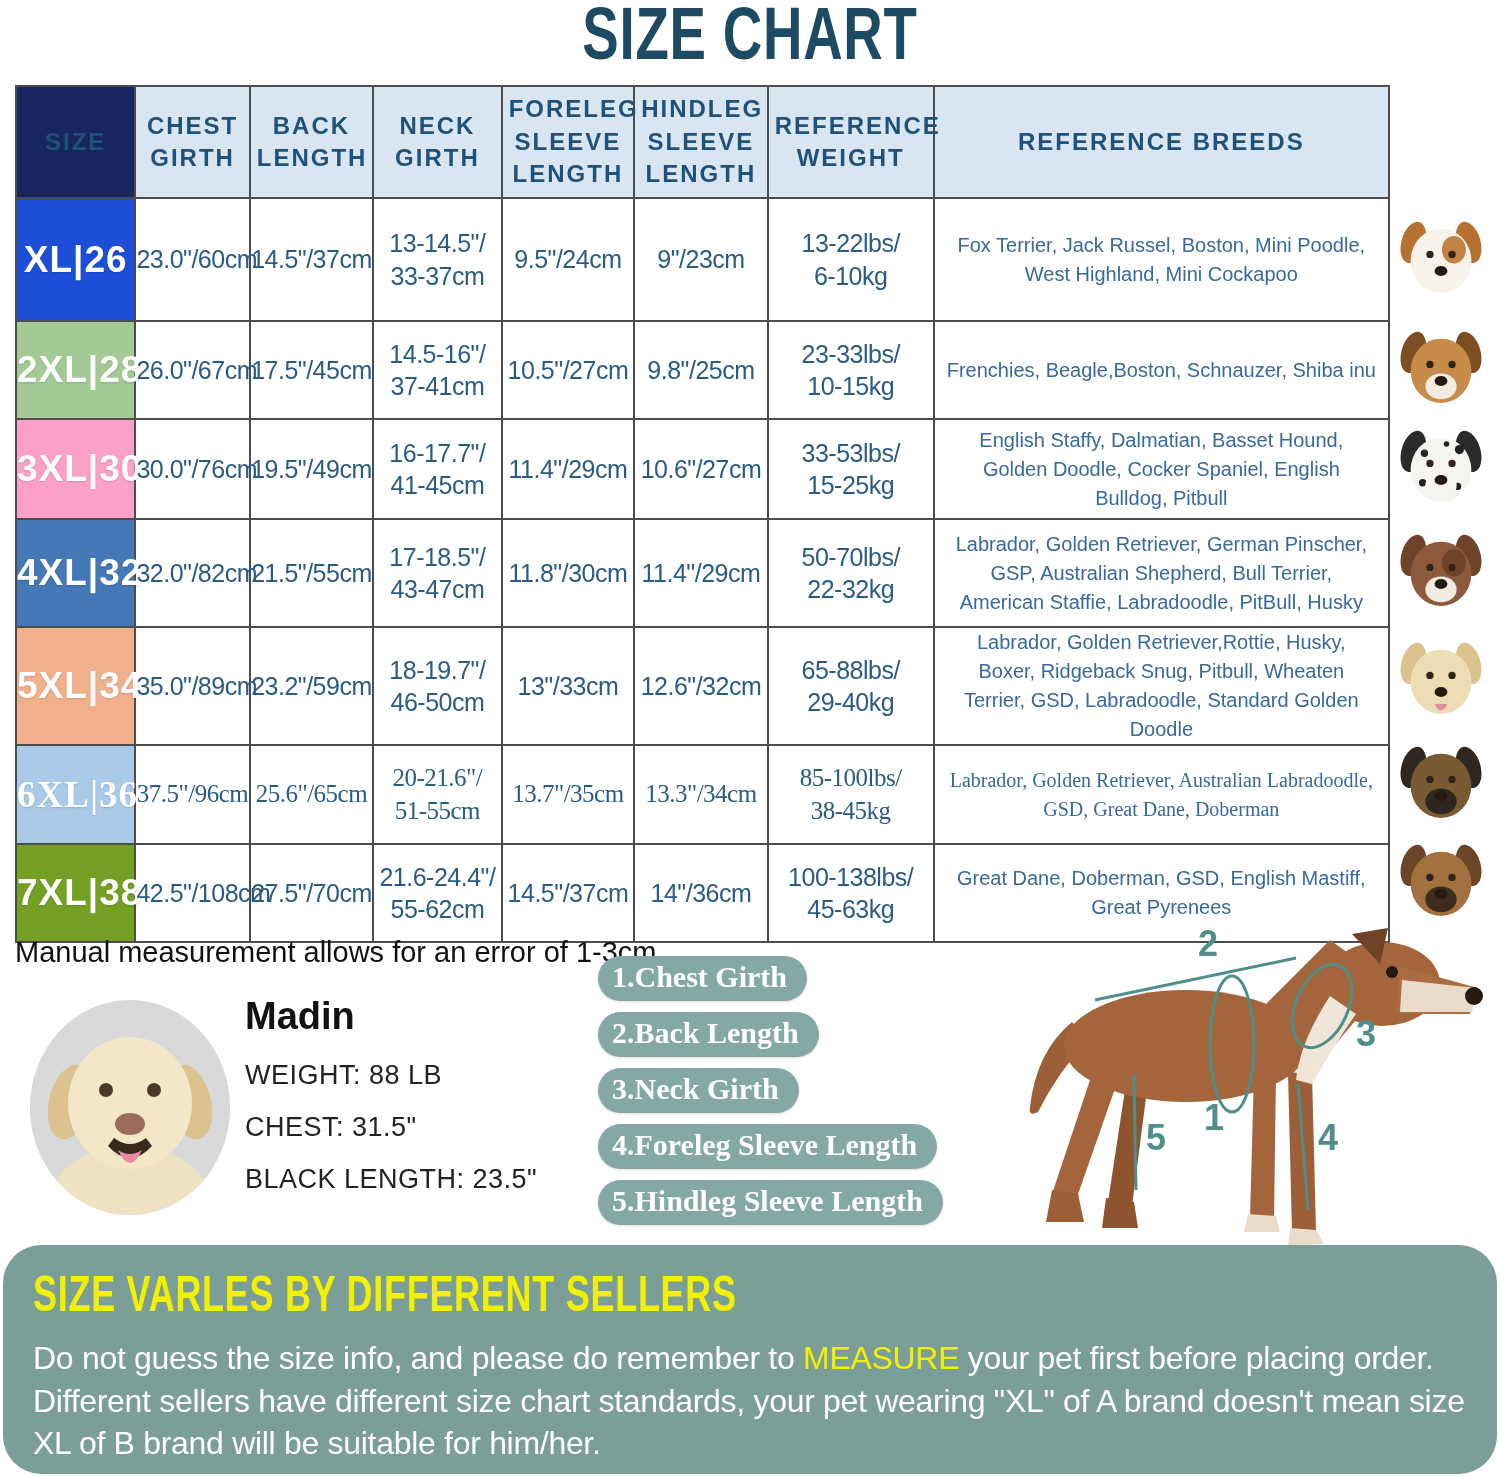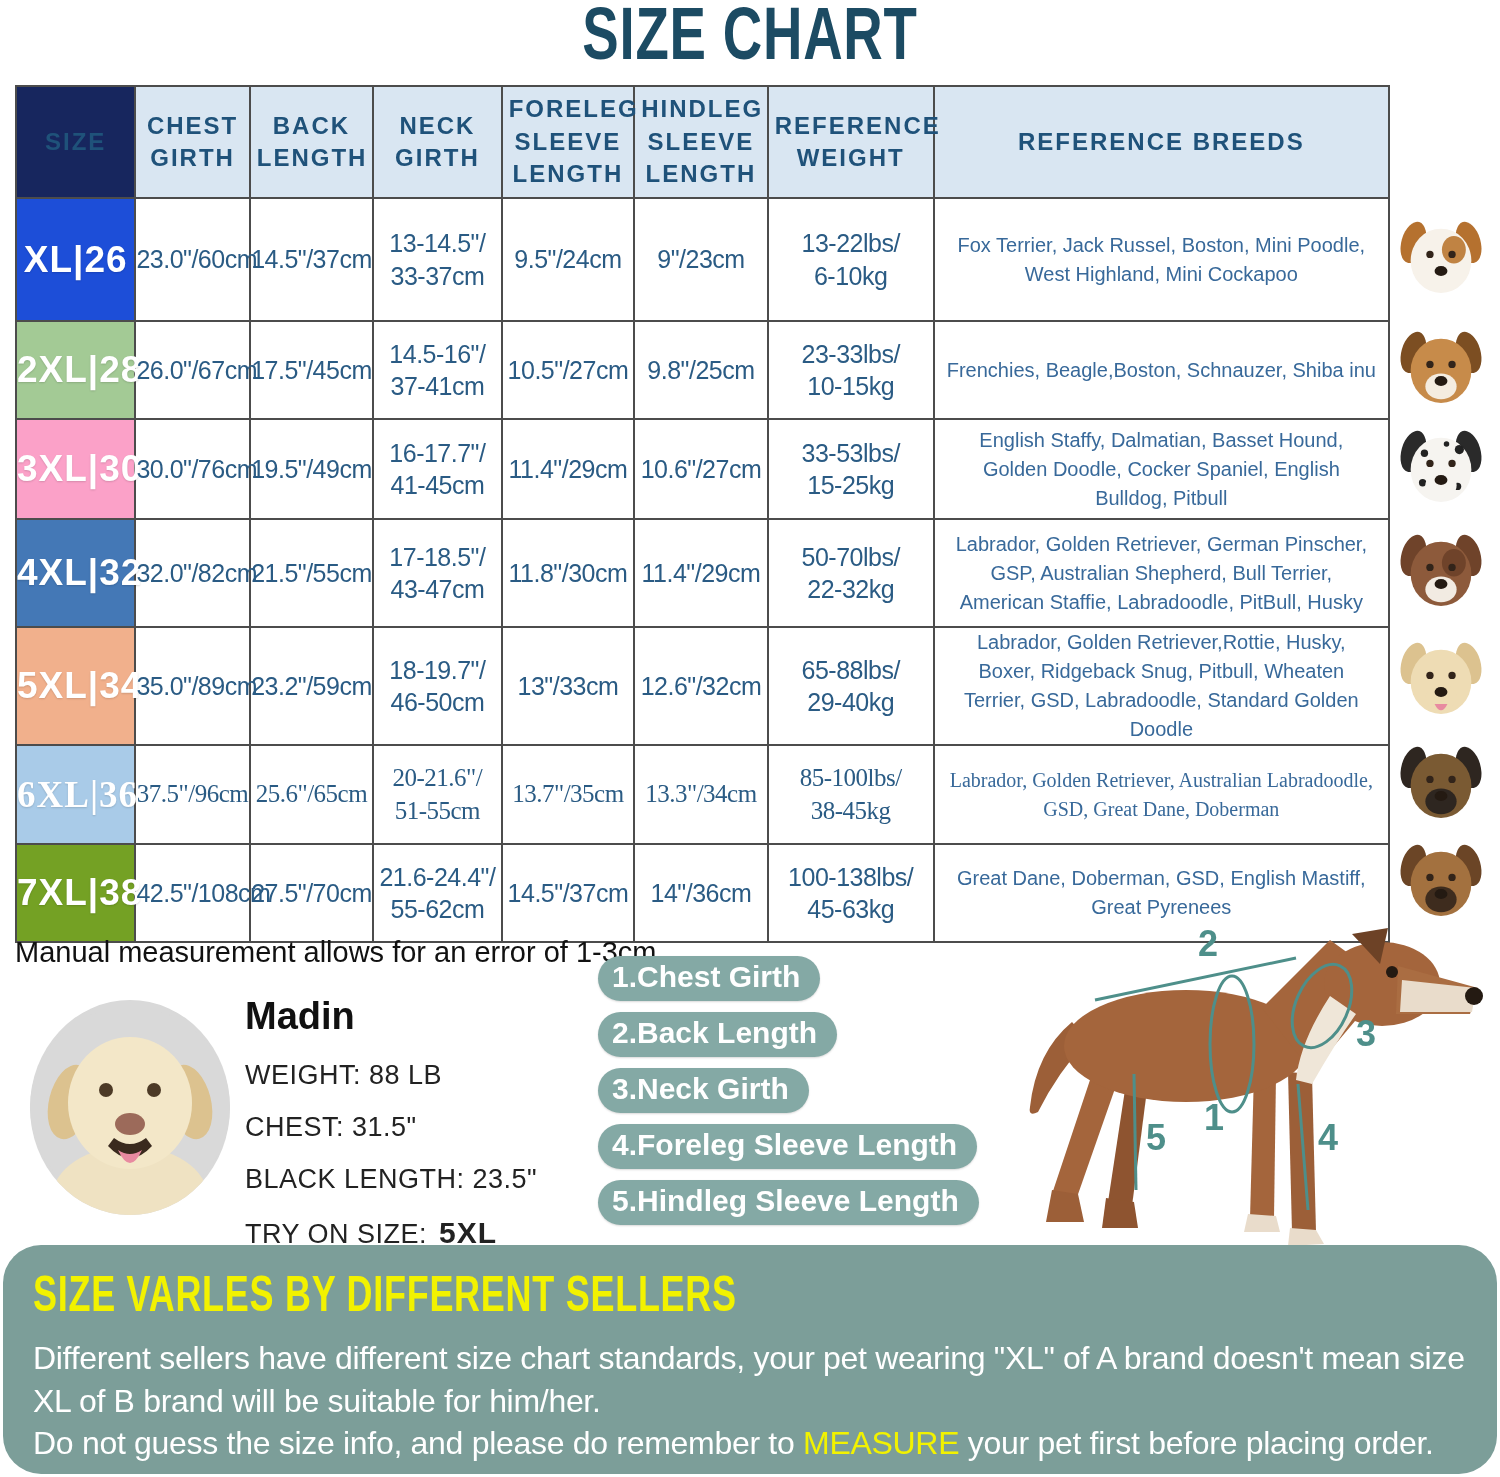--- a/index.html
+++ b/index.html
@@ -42,21 +42,21 @@
   .madin .name { font-size:38px; font-weight:bold; color:#111; margin-bottom:22px; }
   .madin .line { font-size:27px; color:#222; margin-bottom:21px; letter-spacing:0.5px; }
   .madin .try { font-size:27px; color:#222; letter-spacing:0.5px; }
   .madin .try b { font-size:30px; font-weight:bold; margin-left:12px; letter-spacing:1px; }
 
   
   .pills { position:absolute; left:598px; top:956px; list-style:none; display:flex;
     flex-direction:column; align-items:flex-start; gap:11px; }
   .pills li { background:#84a9a5; color:#ffffff; font-size:30px; font-weight:bold;
     padding:4px 20px 7px 14px; border-radius:24px; white-space:nowrap;
-    box-shadow:0 1px 2px rgba(0,0,0,0.15); }
+    box-shadow:0 1px 2px rgba(0,0,0,0.15);font-family:Liberation Serif, serif; }
 
   
   .diagram { position:absolute; left:1000px; top:922px; width:500px; height:340px; }
   .diagram svg { width:100%; height:100%; }
   .diagram text { font-family:"Liberation Sans", sans-serif; font-size:36px; font-weight:bold; fill:#4e8f8a; }
 
   
   .banner { position:absolute; left:3px; top:1245px; width:1494px; height:229px;
     background:#7c9e99; border-radius:38px; padding:20px 26px 0 30px; }
   .banner h2 { color:#f2f200; font-size:50px; font-weight:900; margin:0 0 14px 0; }
@@ -283,23 +283,20 @@
       <path d="M78 146 Q100 170 122 146 L116 138 Q100 150 84 138 Z" fill="#3a2a1e"></path>
       <path d="M88 150 Q100 176 112 150 Q100 158 88 150 Z" fill="#e88aa0"></path>
     </svg>
   </div>
 
   <div class="madin">
     <div class="name">Madin</div>
     <div class="line">WEIGHT: 88 LB</div>
     <div class="line">CHEST: 31.5"</div>
     <div class="line">BLACK LENGTH: 23.5"</div>
-    <div class="try">
-      <span>TRY ON SIZE:</span><b>5XL</b>
-    </div>
   </div>
 
   <ul class="pills">
     <li>1.Chest Girth</li>
 
     <li>2.Back Length</li>
 
     <li>3.Neck Girth</li>
 
     <li>4.Foreleg Sleeve Length</li>
@@ -344,18 +341,18 @@
       <text x="198" y="34">2</text>
       <text x="204" y="208">1</text>
       <text x="356" y="124">3</text>
       <text x="318" y="228">4</text>
       <text x="146" y="228">5</text>
     </svg>
   </div>
 
   <div class="banner">
     <h2><span>SIZE VARLES BY DIFFERENT SELLERS</span></h2>
+    <p><span>Do not guess the size info, and please do remember to </span><span class="hl">MEASURE</span><span> your pet first before placing order.</span></p>
     <p>Different sellers have different size chart standards, your pet wearing "XL" of A brand doesn't mean size
  XL of B brand will be suitable for him/her.</p>
-    <p><span>Do not guess the size info, and please do remember to </span><span class="hl">MEASURE</span><span> your pet first before placing order.</span></p>
   </div>
 
 </div>
 
 </body></html>

